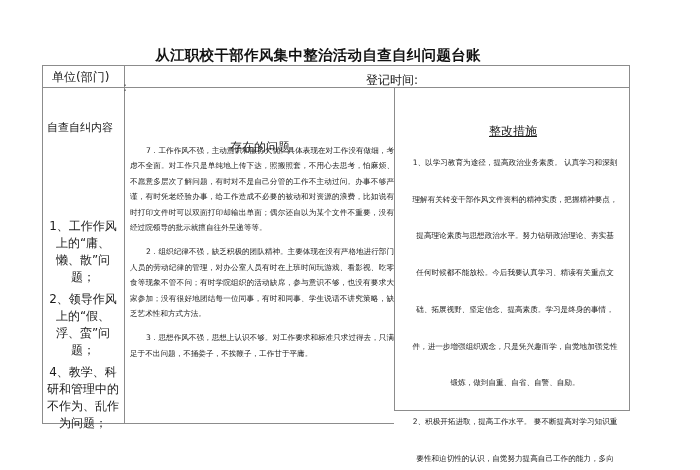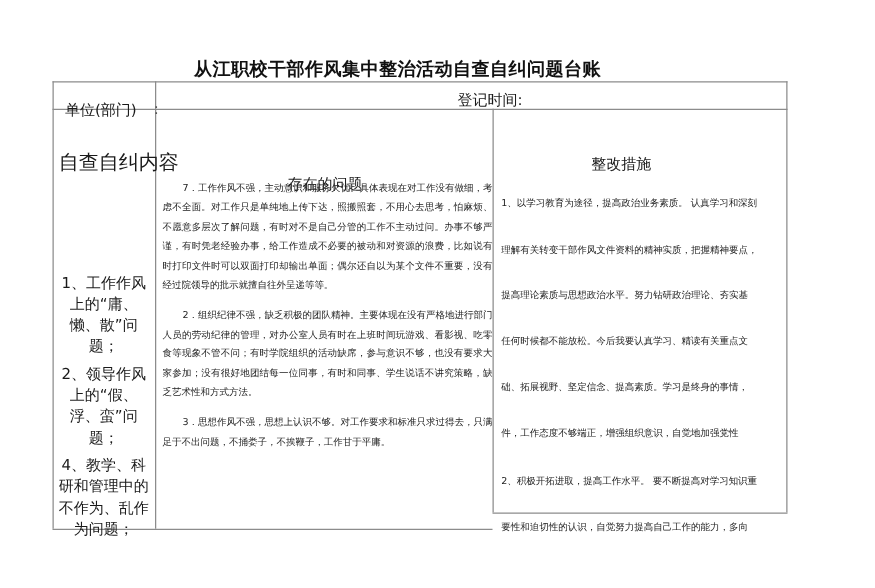--- a/index.html
+++ b/index.html
@@ -8,41 +8,41 @@
       font-family: "DejaVu Sans", "Liberation Sans", sans-serif;
       color: #1a1a1a;
     }
     .page-title {
       position: absolute; left: 0; top: 46px; width: 636px;
       text-align: center; font-size: 14.5px; font-weight: bold; letter-spacing: 0.3px;
       color: #111;
     }
     .line { position: absolute; background: #8c8c8c; }
     .txt { position: absolute; white-space: nowrap; }
-    .unit-label { left: 52px; top: 80px; font-size: 12px; }
+    .unit-label { left: 52px; top: 69px; font-size: 12px; }
     .unit-colon { left: 123px; top: 80px; font-size: 12px; color:#555; }
     .reg-label { left: 366px; top: 72px; font-size: 12px; }
-    .sc-label { left: 47px; top: 120px; font-size: 16px; text-align: right; }
+    .sc-label { left: 47px; top: 120px; font-size: 11px; text-align: right; }
     .col-head { font-size: 12px; }
     .left-items {
       position: absolute; left: 44px; top: 218px; width: 78px;
       font-size: 12px; line-height: 17px; text-align: center;
     }
     .left-items div { margin-bottom: 5px; }
     .prob {
       position: absolute; left: 130px; width: 264px;
       font-size: 7.6px; line-height: 15.4px; color:#222;
       text-align: justify;
     }
     .prob p { margin: 0 0 9px 0; text-indent: 16px; }
     .meas {
       position: absolute; left: 401px; width: 228px;
       font-size: 7.6px; line-height: 36.7px; color:#222;
     }
-    .meas p { margin: 0; }
+    .meas p { margin: 0; text-align: center; }
   </style>
 </head>
 <body>
 
 <div class="page-title">从江职校干部作风集中整治活动自查自纠问题台账</div>
 
 <div class="line" style="left:42px; top:65px; width:588px; height:1px;"></div>
 <div class="line" style="left:42px; top:87px; width:588px; height:1px;"></div>
 <div class="line" style="left:42px; top:65px; width:1px; height:358px;"></div>
 <div class="line" style="left:124px; top:65px; width:1px; height:358px;"></div>
@@ -50,39 +50,40 @@
 <div class="line" style="left:629px; top:65px; width:1px; height:345px;"></div>
 <div class="line" style="left:42px; top:423px; width:352px; height:1px;"></div>
 <div class="line" style="left:394px; top:410px; width:236px; height:1px;"></div>
 
 <div class="txt unit-label">单位(部门)</div>
 <div class="txt unit-colon">:</div>
 <div class="txt reg-label">登记时间:</div>
 
 <div class="txt sc-label">自查自纠内容</div>
 <div class="txt col-head" style="left:230px; top:123px;margin-top:16px;">存在的问题</div>
-<div class="txt col-head" style="left:473px; top:123px;">整改措施</div>
+<div class="txt col-head" style="left:489px; top:123px;text-decoration:underline;">整改措施</div>
 
 <div class="left-items">
   <div>1、工作作风上的“庸、懒、散”问题；</div>
   <div>2、领导作风上的“假、浮、蛮”问题；</div>
   <div>4、教学、科研和管理中的不作为、乱作为问题；</div>
 
 </div>
 
 <div class="prob" style="top:143px;">
   <p>7．工作作风不强，主动意识和服务欠优。具体表现在对工作没有做细，考虑不全面。对工作只是单纯地上传下达，照搬照套，不用心去思考，怕麻烦、不愿意多层次了解问题，有时对不是自己分管的工作不主动过问。办事不够严谨，有时凭老经验办事，给工作造成不必要的被动和对资源的浪费，比如说有时打印文件时可以双面打印却输出单面；偶尔还自以为某个文件不重要，没有经过院领导的批示就擅自往外呈递等等。</p>
   <p>2．组织纪律不强，缺乏积极的团队精神。主要体现在没有严格地进行部门人员的劳动纪律的管理，对办公室人员有时在上班时间玩游戏、看影视、吃零食等现象不管不问；有时学院组织的活动缺席，参与意识不够，也没有要求大家参加；没有很好地团结每一位同事，有时和同事、学生说话不讲究策略，缺乏艺术性和方式方法。</p>
   <p>3．思想作风不强，思想上认识不够。对工作要求和标准只求过得去，只满足于不出问题，不捅娄子，不挨鞭子，工作甘于平庸。</p>
 </div>
 
 <div class="meas" style="top:145px;">
   <p>1、以学习教育为途径，提高政治业务素质。 认真学习和深刻</p>
   <p>理解有关转变干部作风文件资料的精神实质，把握精神要点，</p>
   <p>提高理论素质与思想政治水平。努力钻研政治理论、夯实基</p>
   <p>任何时候都不能放松。今后我要认真学习、精读有关重点文</p>
   <p>础、拓展视野、坚定信念、提高素质。学习是终身的事情，</p>
-  <p>件，工作态度不够端正，增强组织意识，自觉地加强党性</p>
+  <p>件，进一步增强组织观念，只是凭兴趣而学，自觉地加强党性</p>
+  <p>锻炼，做到自重、自省、自警、自励。</p>
   <p style="height:8px;line-height:8px;"></p>
   <p style="margin-top:-6px;">2、积极开拓进取，提高工作水平。 要不断提高对学习知识重</p>
   <p>要性和迫切性的认识，自觉努力提高自己工作的能力，多向</p>
 
 </div>
 
 </body></html>

